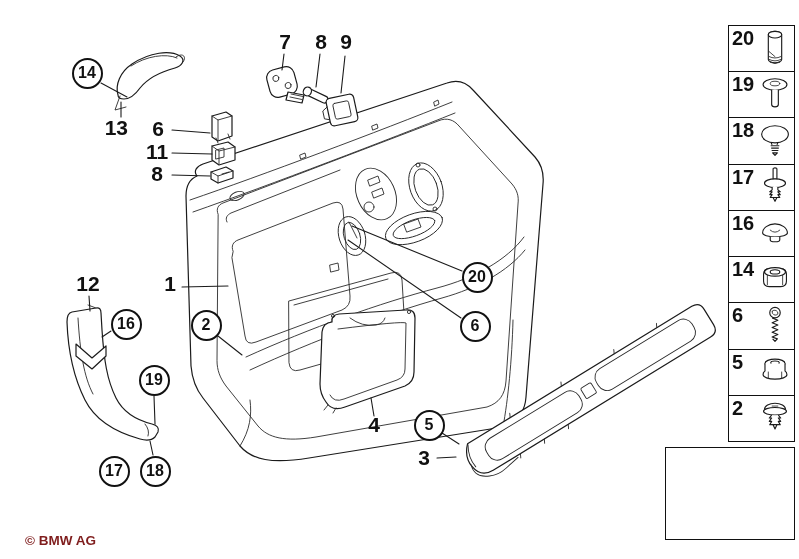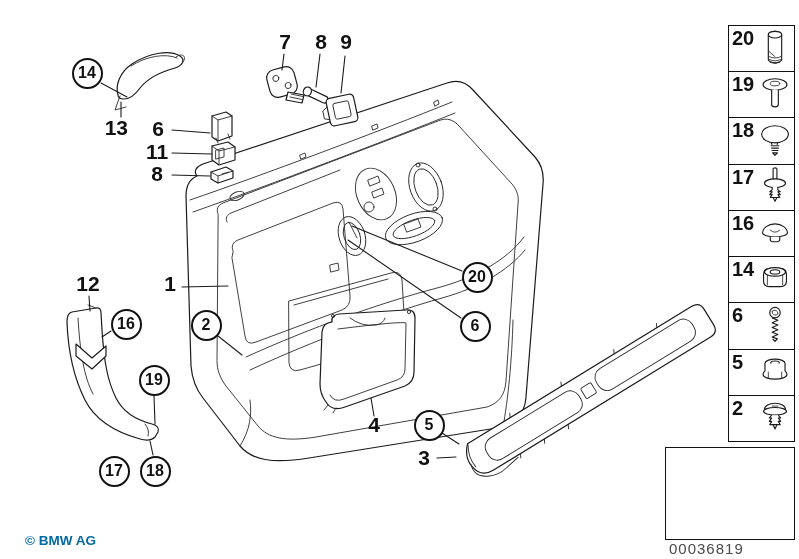--- a/index.html
+++ b/index.html
@@ -19,21 +19,21 @@
   .sb-cell{flex:1 1 0;border-bottom:1px solid #111;display:flex;align-items:center;
     position:relative;box-sizing:border-box;cursor:pointer;background:#fff;}
   .sb-cell:last-child{border-bottom:none;}
   .sb-num{position:absolute;left:3px;top:1px;font-weight:bold;font-size:20px;line-height:22px;}
   .sb-icon{margin-left:auto;margin-right:2px;width:34px;height:42px;}
   
   #carbox{position:absolute;left:665px;top:447px;width:130px;height:93px;
     border:1.5px solid #111;box-sizing:border-box;background:#fff;}
   #docnum{position:absolute;left:669px;top:540px;width:130px;font-size:15px;
     letter-spacing:1px;color:#4a4a4a;}
-  #copyright{position:absolute;left:25px;top:533px;font-size:13.5px;font-weight:bold;color:#0369a1;}
+  #copyright{position:absolute;left:25px;top:533px;font-size:13.5px;font-weight:bold;color:#7f1d1d;}
   svg .ln{fill:none;stroke:#1b1b1b;stroke-width:1.1;stroke-linecap:round;stroke-linejoin:round;}
   svg .lnw{fill:#fff;stroke:#1b1b1b;stroke-width:1.2;stroke-linejoin:round;}
   svg .thin{fill:none;stroke:#2a2a2a;stroke-width:0.9;stroke-linecap:round;}
   svg .blk{fill:#000;stroke:none;}
 </style>
 </head>
 <body>
 
 <div id="stage">
 
@@ -348,16 +348,15 @@
     </div>
       <div class="sb-cell">
       <span class="sb-num">2</span>
       <svg class="sb-icon" viewBox="0 0 34 44">
           <use href="#sym-expanding-rivet-icon"></use>
         </svg>
     </div>
     </div>
 
   <div id="carbox"></div>
-  <div id="docnum">00036819</div>
   <div id="copyright">© BMW AG</div>
 
 </div>
 
 </body></html>

